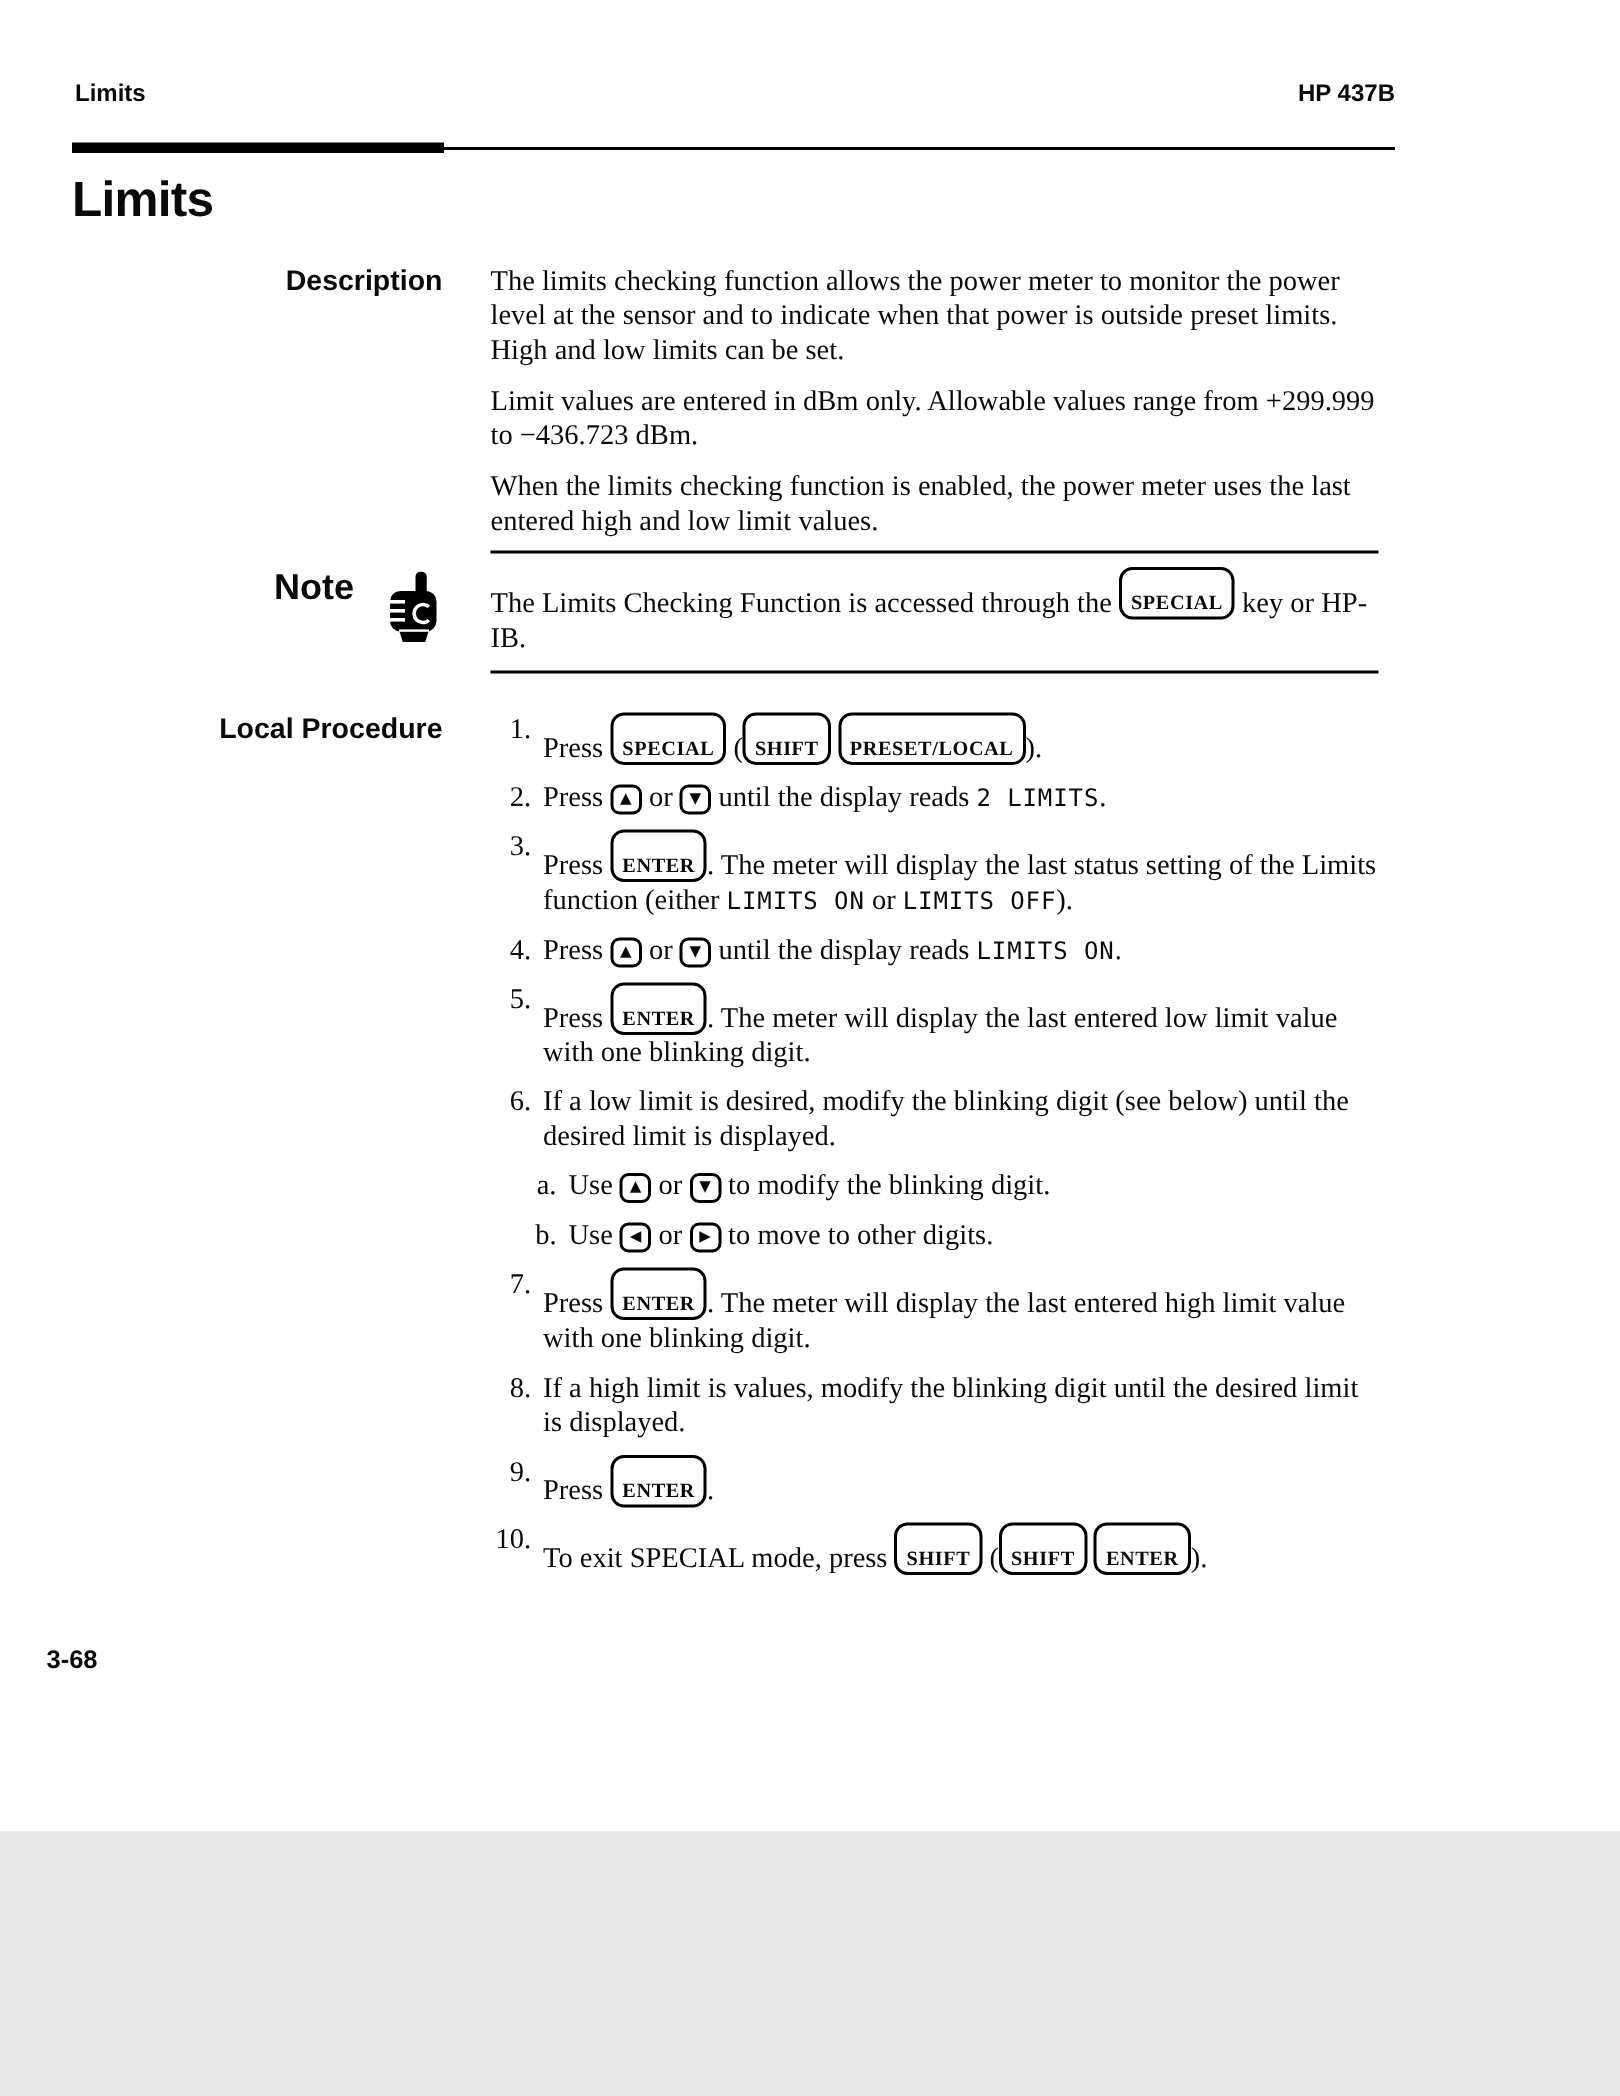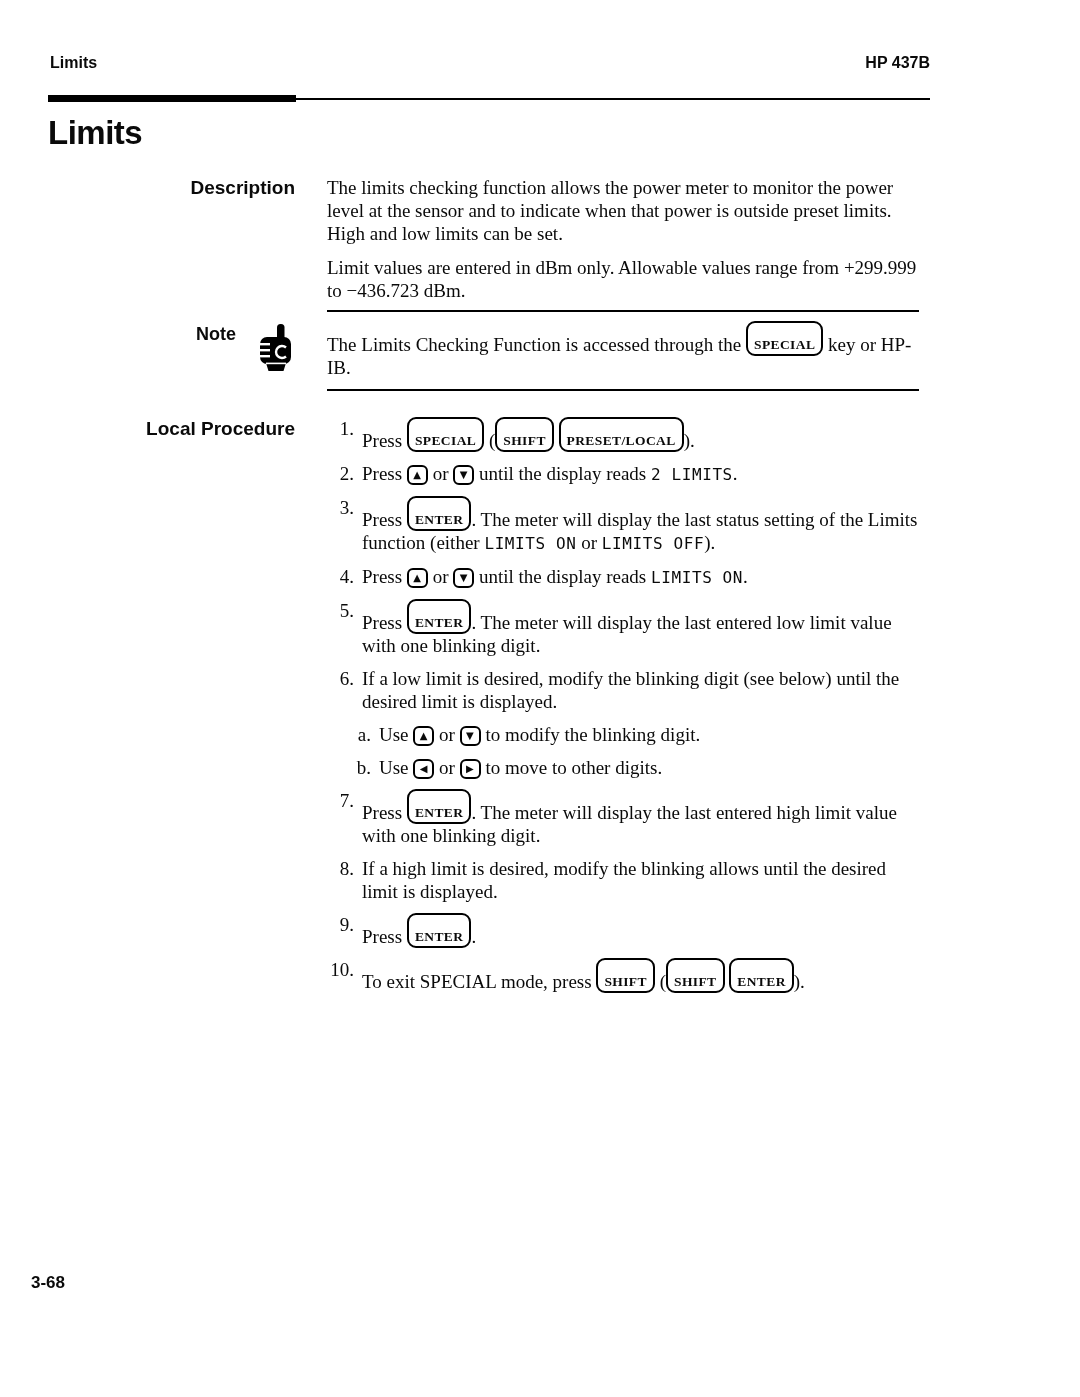--- a/index.html
+++ b/index.html
@@ -1,18 +1,18 @@
 <!DOCTYPE html>
 <html><head>
 <meta charset="utf-8">
 <style>
   html,body { margin:0; padding:0; background:#e8e8e8; }
   .page {
     position:relative;
-    width:1080px; height:1397px;
+    width:1080px; height:1221px;
     margin:0 auto;
     background:#fff;
     color:#0a0a0a;
     box-sizing:border-box;
     padding:54px 150px 0 50px;
     font-family:"Liberation Serif", serif;
     overflow:hidden;
   }
   .header {
     display:flex; justify-content:space-between; align-items:baseline;
@@ -38,21 +38,21 @@
   .content p:last-child { margin-bottom:0; }
   .desc-row { margin-top:24px; }
 
   .note-row { margin-top:8px; }
   .note-lblcell {
     display:flex; justify-content:flex-end; align-items:flex-start;
     gap:21px; padding-top:13px;
   }
   .note-lblcell .lbltext {
     font-family:"Liberation Sans", sans-serif;
-    font-weight:bold; font-size:18px; line-height:23px;text-align:center;
+    font-weight:bold; font-size:24px; line-height:23px;text-align:center;
   }
   .hand-icon { margin-top:1px; flex:none; }
   .note-box {
     max-width:592px;
     border-top:2px solid #000; border-bottom:2px solid #000;
     padding:9px 0 10px;
     font-size:19px; line-height:23px;
   }
 
   .proc-row { margin-top:26px; }
@@ -107,20 +107,21 @@
     <div class="thick"></div>
   </div>
 
   <h1 class="title">Limits</h1>
 
   <div class="row desc-row">
     <div class="lbl">Description</div>
     <div class="content">
       <p>The limits checking function allows the power meter to monitor the power level at the sensor and to indicate when that power is outside preset limits. High and low limits can be set.</p>
       <p>Limit values are entered in dBm only. Allowable values range from +299.999 to −436.723 dBm.</p>
+      <p>When the limits checking function is enabled, the power meter uses the last entered high and low limit values.</p>
     </div>
   </div>
 
   <div class="row note-row">
     <div class="note-lblcell">
       <span class="lbltext">Note</span>
       <svg class="hand-icon" width="38" height="47" viewBox="0 0 38 47" aria-hidden="true">
         <rect x="20" y="0" width="7.5" height="24" rx="3.5" fill="#000"></rect>
         <rect x="3" y="13" width="31" height="27" rx="7" fill="#000"></rect>
         <path d="M9 39 h20 l-2.5 8 h-15 z" fill="#000"></path>
@@ -170,21 +171,21 @@
         <div class="step sub">
           <span class="num">b.</span>
           <div class="step-text">Use <span class="key arrow">◀</span> or <span class="key arrow">▶</span> to move to other digits.</div>
         </div>
         <div class="step">
           <span class="num">7.</span>
           <div class="step-text">Press <span class="key">ENTER</span>. The meter will display the last entered high limit value with one blinking digit.</div>
         </div>
         <div class="step">
           <span class="num">8.</span>
-          <div class="step-text">If a high limit is desired, modify the blinking allows until the desired limit is displayed.</div>
+          <div class="step-text">If a high limit is values, modify the blinking digit until the desired limit is displayed.</div>
         </div>
         <div class="step">
           <span class="num">9.</span>
           <div class="step-text">Press <span class="key">ENTER</span>.</div>
         </div>
         <div class="step">
           <span class="num">10.</span>
           <div class="step-text">To exit SPECIAL mode, press <span class="key">SHIFT</span> (<span class="key">SHIFT</span> <span class="key">ENTER</span>).</div>
         </div>
       </div>

